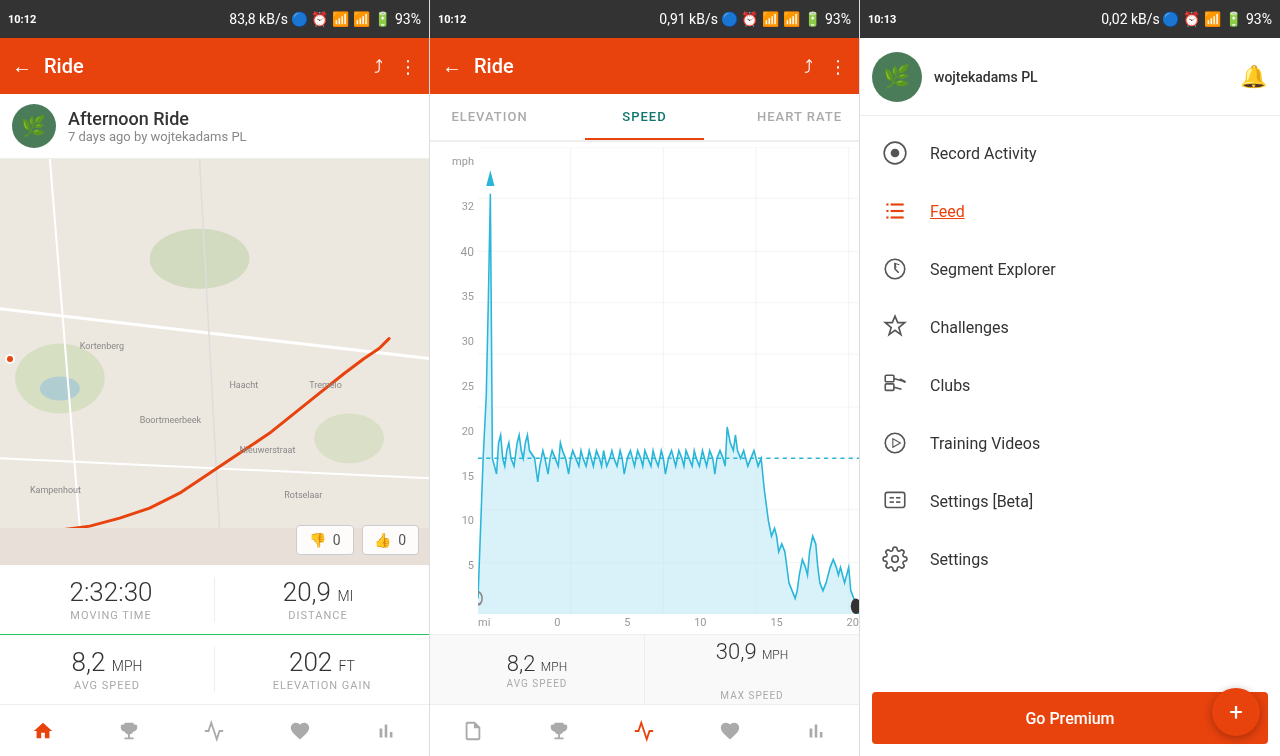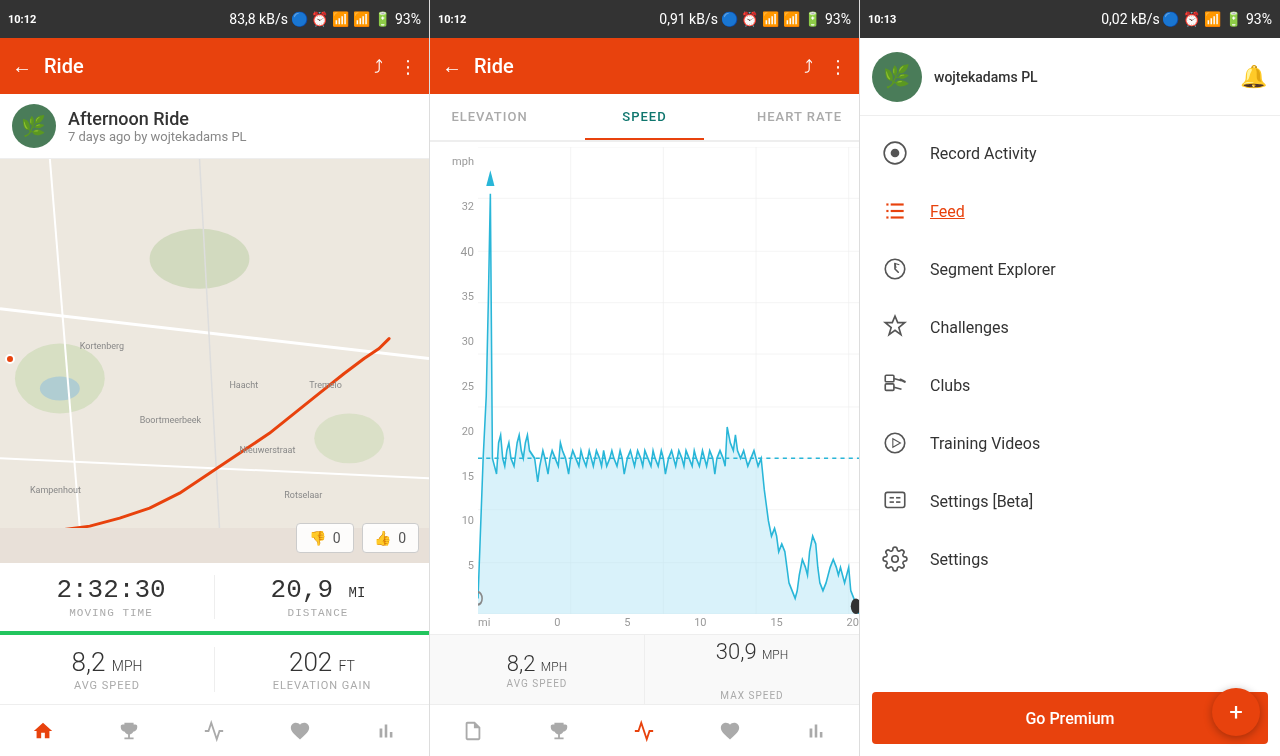--- a/index.html
+++ b/index.html
@@ -31,21 +31,21 @@
     .map-area { flex: 1; background: #e8e0d8; position: relative; overflow: hidden; min-height: 350px; }
 
     
     .map-bg { position: absolute; inset: 0; }
 
     
     .reaction-bar { position: absolute; bottom: 10px; right: 10px; display: flex; gap: 8px; }
     .reaction-btn { background: rgba(255,255,255,0.9); border: 1px solid #ccc; border-radius: 4px; padding: 6px 12px; display: flex; align-items: center; gap: 6px; font-size: 14px; color: #555; cursor: pointer; }
 
     
-    .stats-row { display: flex; padding: 12px 8px; border-bottom: 4px solid #22c55e; font-family: Liberation Mono, monospace; }
+    .stats-row { display: flex; padding: 12px 8px; border-bottom: 1px solid #22c55e; }
     .stat-item { flex: 1; text-align: center; }
     .stat-value { font-size: 26px; font-weight: 300; color: #333; }
     .stat-label { font-size: 11px; color: #aaa; letter-spacing: 1px; margin-top: 2px; }
 
     .stats-row2 { display: flex; padding: 12px 0; }
 
     
     .bottom-nav { height: 52px; background: #fff; border-top: 1px solid #eee; display: flex; align-items: center; }
     .nav-item { flex: 1; display: flex; flex-direction: column; align-items: center; justify-content: center; cursor: pointer; color: #aaa; font-size: 22px; }
     .nav-item.active { color: #e8420d; }

